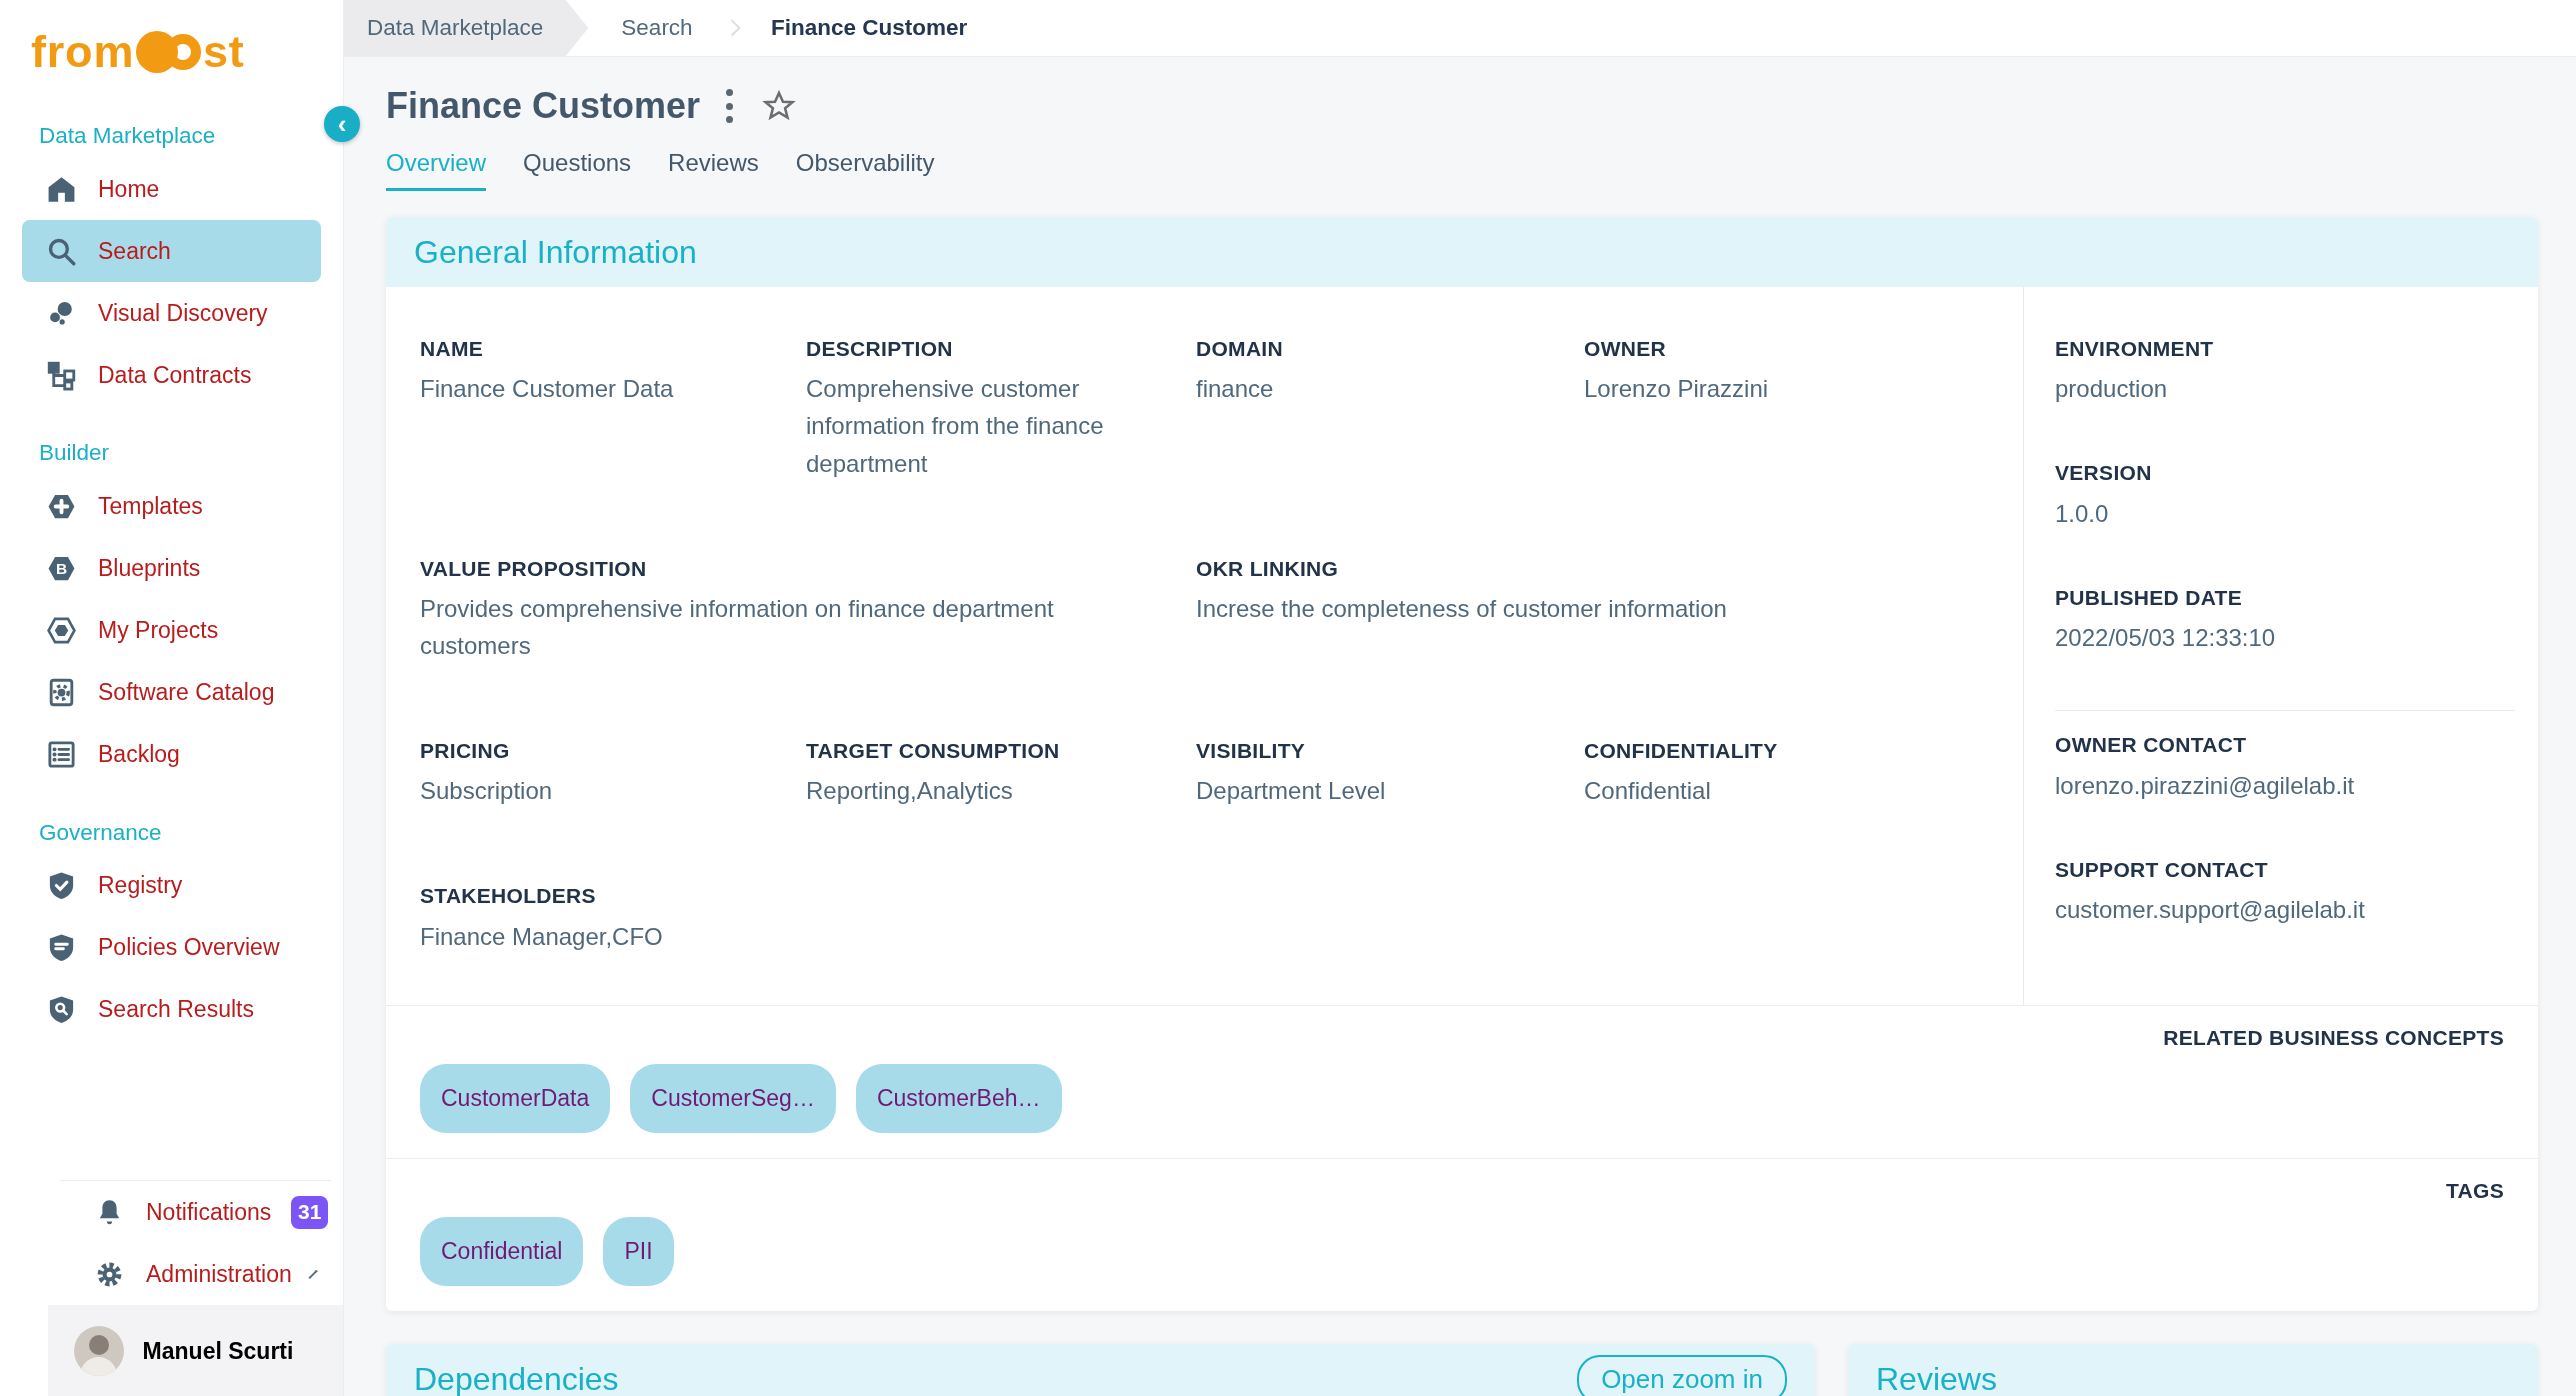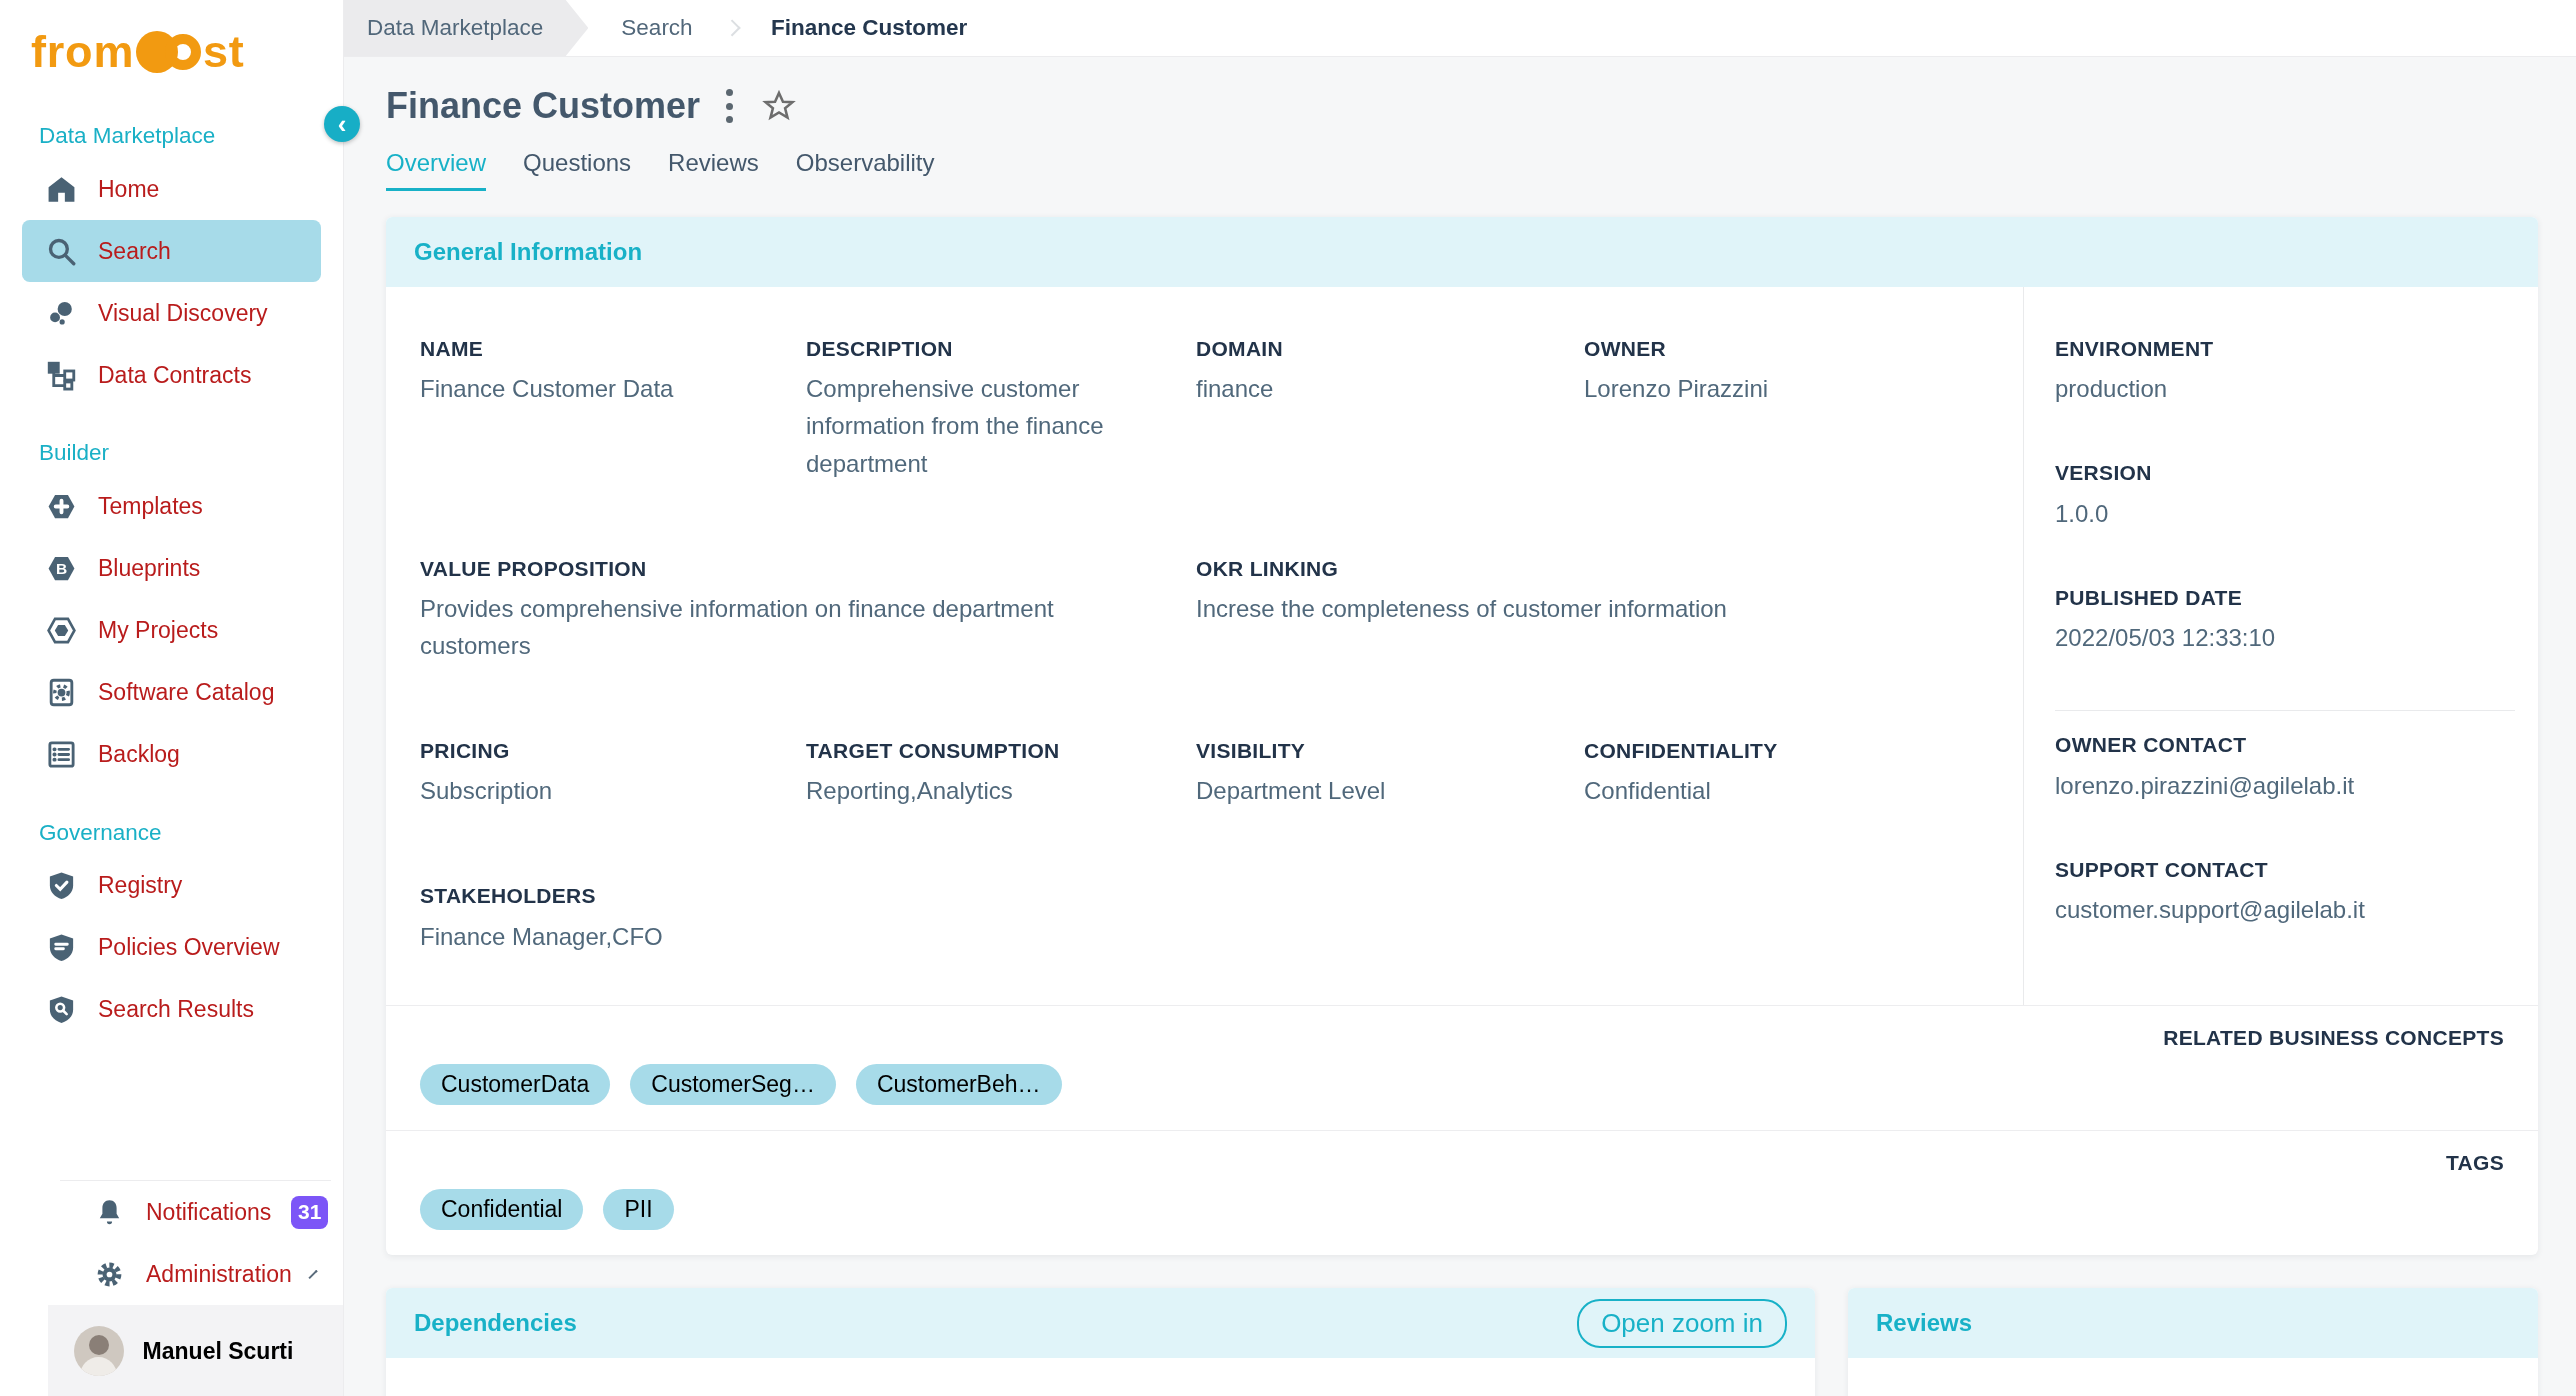--- a/index.html
+++ b/index.html
@@ -55,39 +55,39 @@
   .kebab { display:flex; flex-direction:column; gap:6.2px; cursor:pointer; padding:3.1px; }
   .kebab i { width:7px; height:7px; border-radius:50%; background:#5b6770; }
   .fav-star { cursor:pointer; margin-left:3.1px; display:flex; }
 
   .tabs { display:flex; gap:37px; margin-top:22px; }
   .tab { font-size:24px; color:#44586c; padding-bottom:11px; cursor:pointer; }
   .tab.active { color:#18b1c7; border-bottom:3.9px solid #18b1c7; }
 
   .card { background:#fff; border-radius:6.2px; box-shadow:0 1.6px 6.2px rgba(40,50,60,.08); overflow:hidden; }
   .card-header { background:#e0f4f9; height:70px; display:flex; align-items:center; padding:0 28px; }
-  .card-title { font-size:24px; color:#18b1c7; font-weight:700; }
+  .card-title { font-size:32px; color:#18b1c7; font-weight:400; }
 
   .gi-card { margin-top:26px; }
   .gi-body { display:flex; }
   .gi-grid { flex:1; padding:50px 0 23px 34px; display:grid;
              grid-template-columns:386px 390px 388px 1fr; row-gap:47px; align-items:start; }
   .field-label { font-size:21px; font-weight:700; color:#223349; letter-spacing:0.3px; }
   .field-value { font-size:24px; color:#50687b; margin-top:9.3px; line-height:1.55; }
   .span2a { grid-column:1 / 3; }
   .span2b { grid-column:3 / 5; }
   .w-desc  { max-width:341px; }
   .w-vp    { max-width:698px; }
   .gi-side { width:515px; border-left:1.6px solid #e9eaec; padding:50px 23px 23px 31px; }
   .side-field { margin-bottom:54px; }
   .side-divider { border-top:1.6px solid #e9eaec; margin:0 0 22px; }
 
   .chips-section { border-top:1.6px solid #ededef; padding:20px 34px 25px;text-align:right; }
   .chips-row { display:flex; gap:20px; margin-top:14px; }
-  .chip { background:#a7dbe9; color:#000000; font-size:23px; padding:7px 21px; border-radius:26px; cursor:pointer; }
+  .chip { background:#a7dbe9; color:#701a75; font-size:23px; padding:21px 21px; border-radius:26px; cursor:pointer; }
 
   
   .bottom-row { display:flex; gap:33px; margin-top:33px; }
   .dep-card { width:1429px; height:327px; flex:0 0 auto; }
   .dep-header { justify-content:space-between; }
   .zoom-btn { border:2.3px solid #18b1c7; color:#18b1c7; background:transparent; font-size:26px;
               padding:7px 22px; border-radius:23px; cursor:pointer; font-family:inherit; }
   .dep-body { position:relative; height:256px; background:#fff; overflow:hidden; }
   .edges { position:absolute; left:0; top:0; }
 

